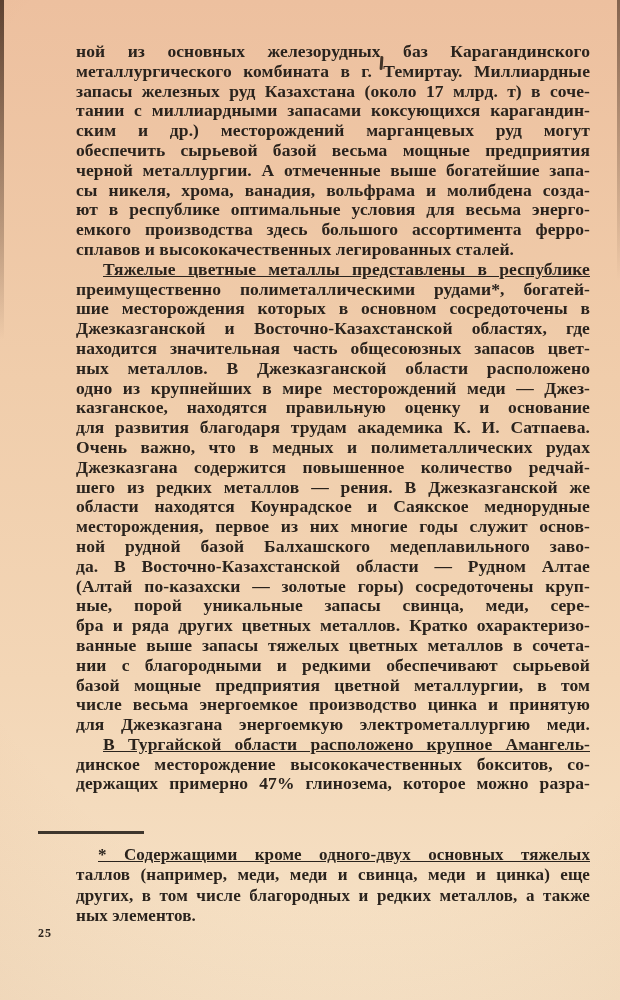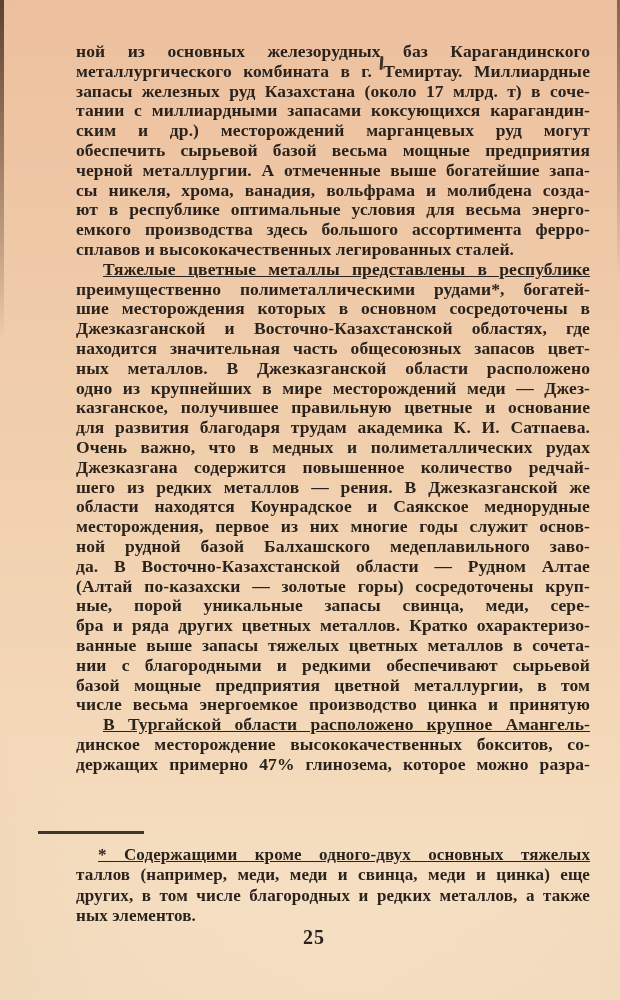--- a/index.html
+++ b/index.html
@@ -45,21 +45,21 @@
     background:var(--ink);opacity:0.9;
   }
   .footnote{
     position:absolute;left:38px;top:845px;width:552px;
     font-size:17px;font-weight:bold;color:var(--ink);
   }
   .footnote .line{height:20.3px;line-height:20.3px;}
   .footnote .line.indent{padding-left:22px;}
   .page-number{
     position:absolute;left:38px;top:926px;width:552px;
-    text-align:center;font-size:20px;font-weight:bold;
+    text-align:left;font-size:12px;font-weight:bold;
     letter-spacing:1px;color:var(--ink);
   }
   .ink-smudge{
     position:absolute;left:380px;top:56px;width:3px;height:14px;
     background:#241b12;border-radius:2px;transform:rotate(4deg);opacity:0.85;
   }
 </style>
 </head>
 <body>
 
@@ -79,36 +79,37 @@
       <div class="line">ют в республике оптимальные условия для весьма энерго-</div>
       <div class="line">емкого производства здесь большого ассортимента ферро-</div>
       <div class="line end">сплавов и высококачественных легированных сталей.</div>
       <div class="line indent">Тяжелые цветные металлы представлены в республике</div>
       <div class="line">преимущественно полиметаллическими рудами*, богатей-</div>
       <div class="line">шие месторождения которых в основном сосредоточены в</div>
       <div class="line">Джезказганской и Восточно-Казахстанской областях, где</div>
       <div class="line">находится значительная часть общесоюзных запасов цвет-</div>
       <div class="line">ных металлов. В Джезказганской области расположено</div>
       <div class="line">одно из крупнейших в мире месторождений меди — Джез-</div>
-      <div class="line">казганское, получившее правильную цветные и основание</div>
+      <div class="line">казганское, находятся правильную оценку и основание</div>
       <div class="line">для развития благодаря трудам академика К. И. Сатпаева.</div>
       <div class="line">Очень важно, что в медных и полиметаллических рудах</div>
       <div class="line">Джезказгана содержится повышенное количество редчай-</div>
       <div class="line">шего из редких металлов — рения. В Джезказганской же</div>
       <div class="line">области находятся Коунрадское и Саякское меднорудные</div>
       <div class="line">месторождения, первое из них многие годы служит основ-</div>
       <div class="line">ной рудной базой Балхашского медеплавильного заво-</div>
       <div class="line">да. В Восточно-Казахстанской области — Рудном Алтае</div>
       <div class="line">(Алтай по-казахски — золотые горы) сосредоточены круп-</div>
       <div class="line">ные, порой уникальные запасы свинца, меди, сере-</div>
       <div class="line">бра и ряда других цветных металлов. Кратко охарактеризо-</div>
       <div class="line">ванные выше запасы тяжелых цветных металлов в сочета-</div>
       <div class="line">нии с благородными и редкими обеспечивают сырьевой</div>
       <div class="line">базой мощные предприятия цветной металлургии, в том</div>
       <div class="line">числе весьма энергоемкое производство цинка и принятую</div>
+      <div class="line">для Джезказгана энергоемкую электрометаллургию меди.</div>
       <div class="line indent">В Тургайской области расположено крупное Амангель-</div>
       <div class="line">динское месторождение высококачественных бокситов, со-</div>
       <div class="line">держащих примерно 47% глинозема, которое можно разра-</div>
     </div>
 
   <div class="ink-smudge"></div>
 
   <div class="footnote-rule"></div>
   <div class="footnote">
       <div class="line indent">* Содержащими кроме одного-двух основных тяжелых цветных ме-</div>

